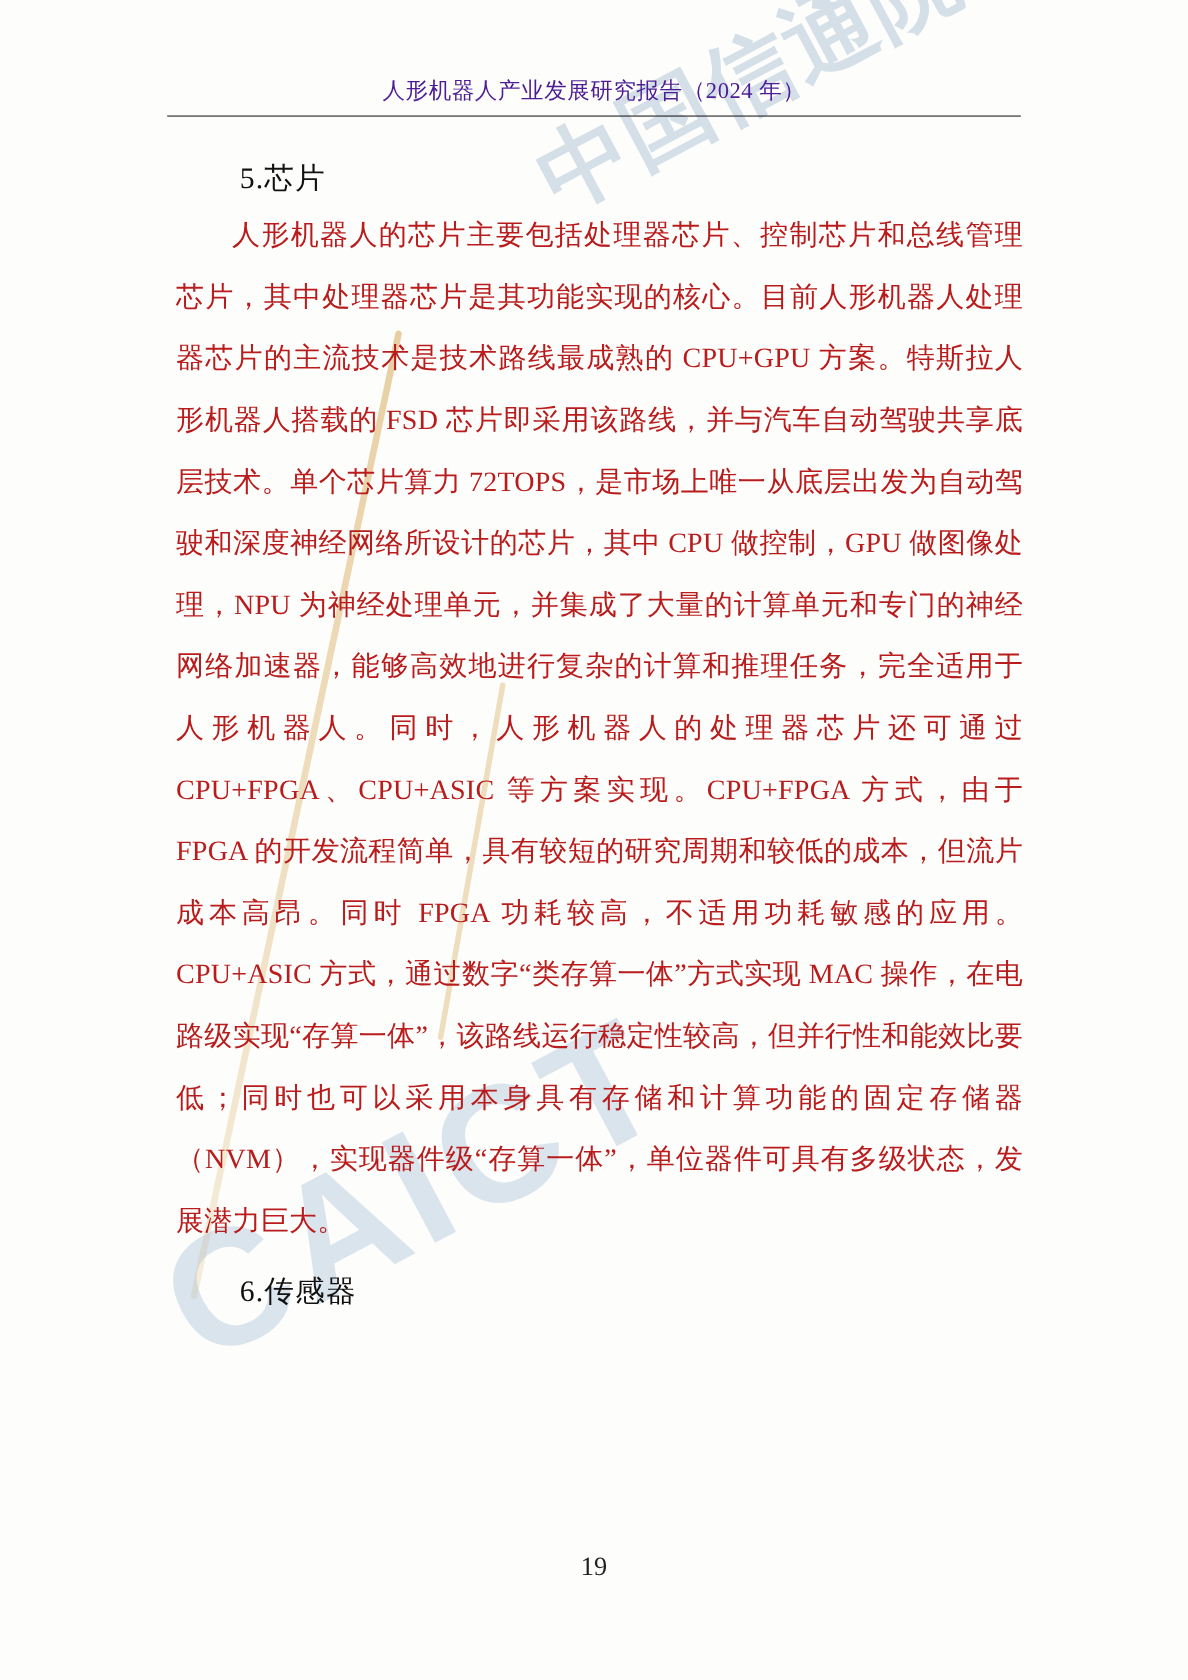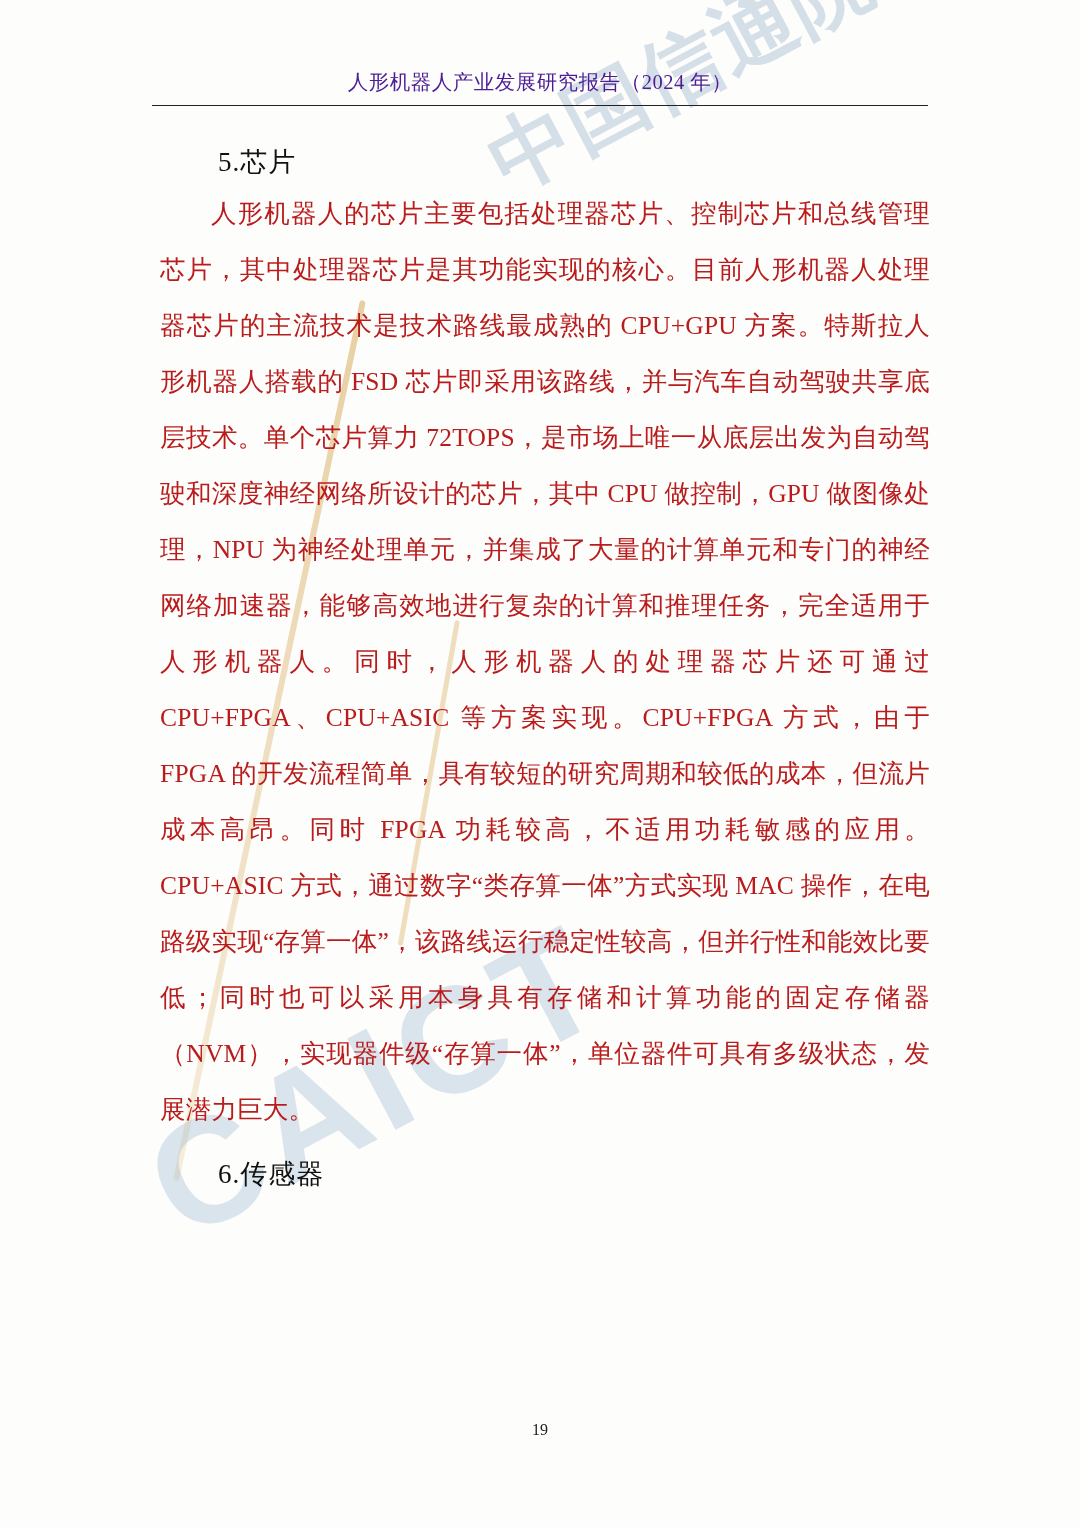--- a/index.html
+++ b/index.html
@@ -119,21 +119,21 @@
     text-indent: 2em;
     letter-spacing: 0.2px;
     color: #b91c1c;
   }
   .footer {
     position: absolute;
     bottom: 88px;
     left: 0;
     width: 1080px;
     text-align: center;
-    font-size: 16px;
+    font-size: 24px;
     color: #222;
     z-index: 3;
   }
 </style>
 </head>
 <body>
 
 <div class="page">
 
   <div class="watermark">

